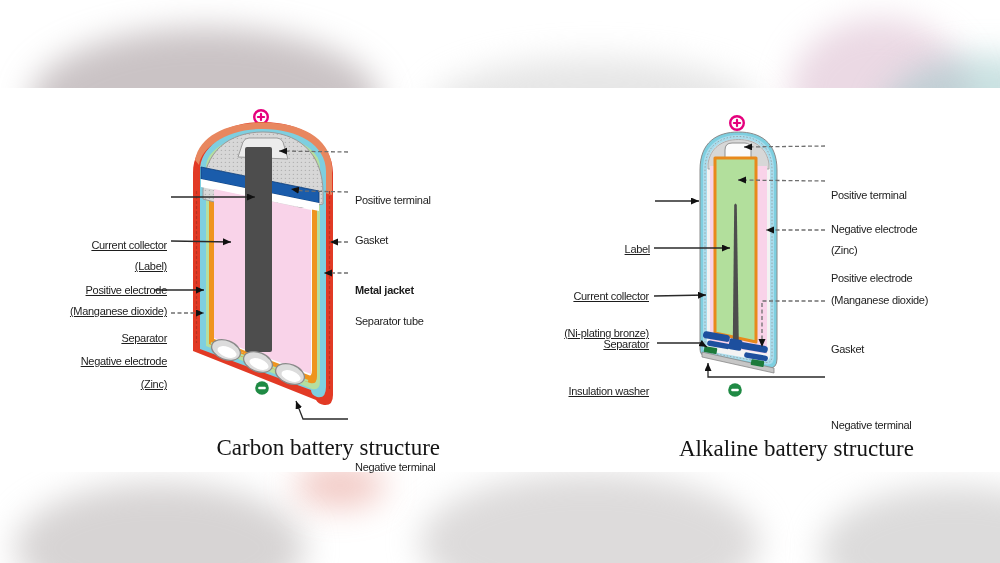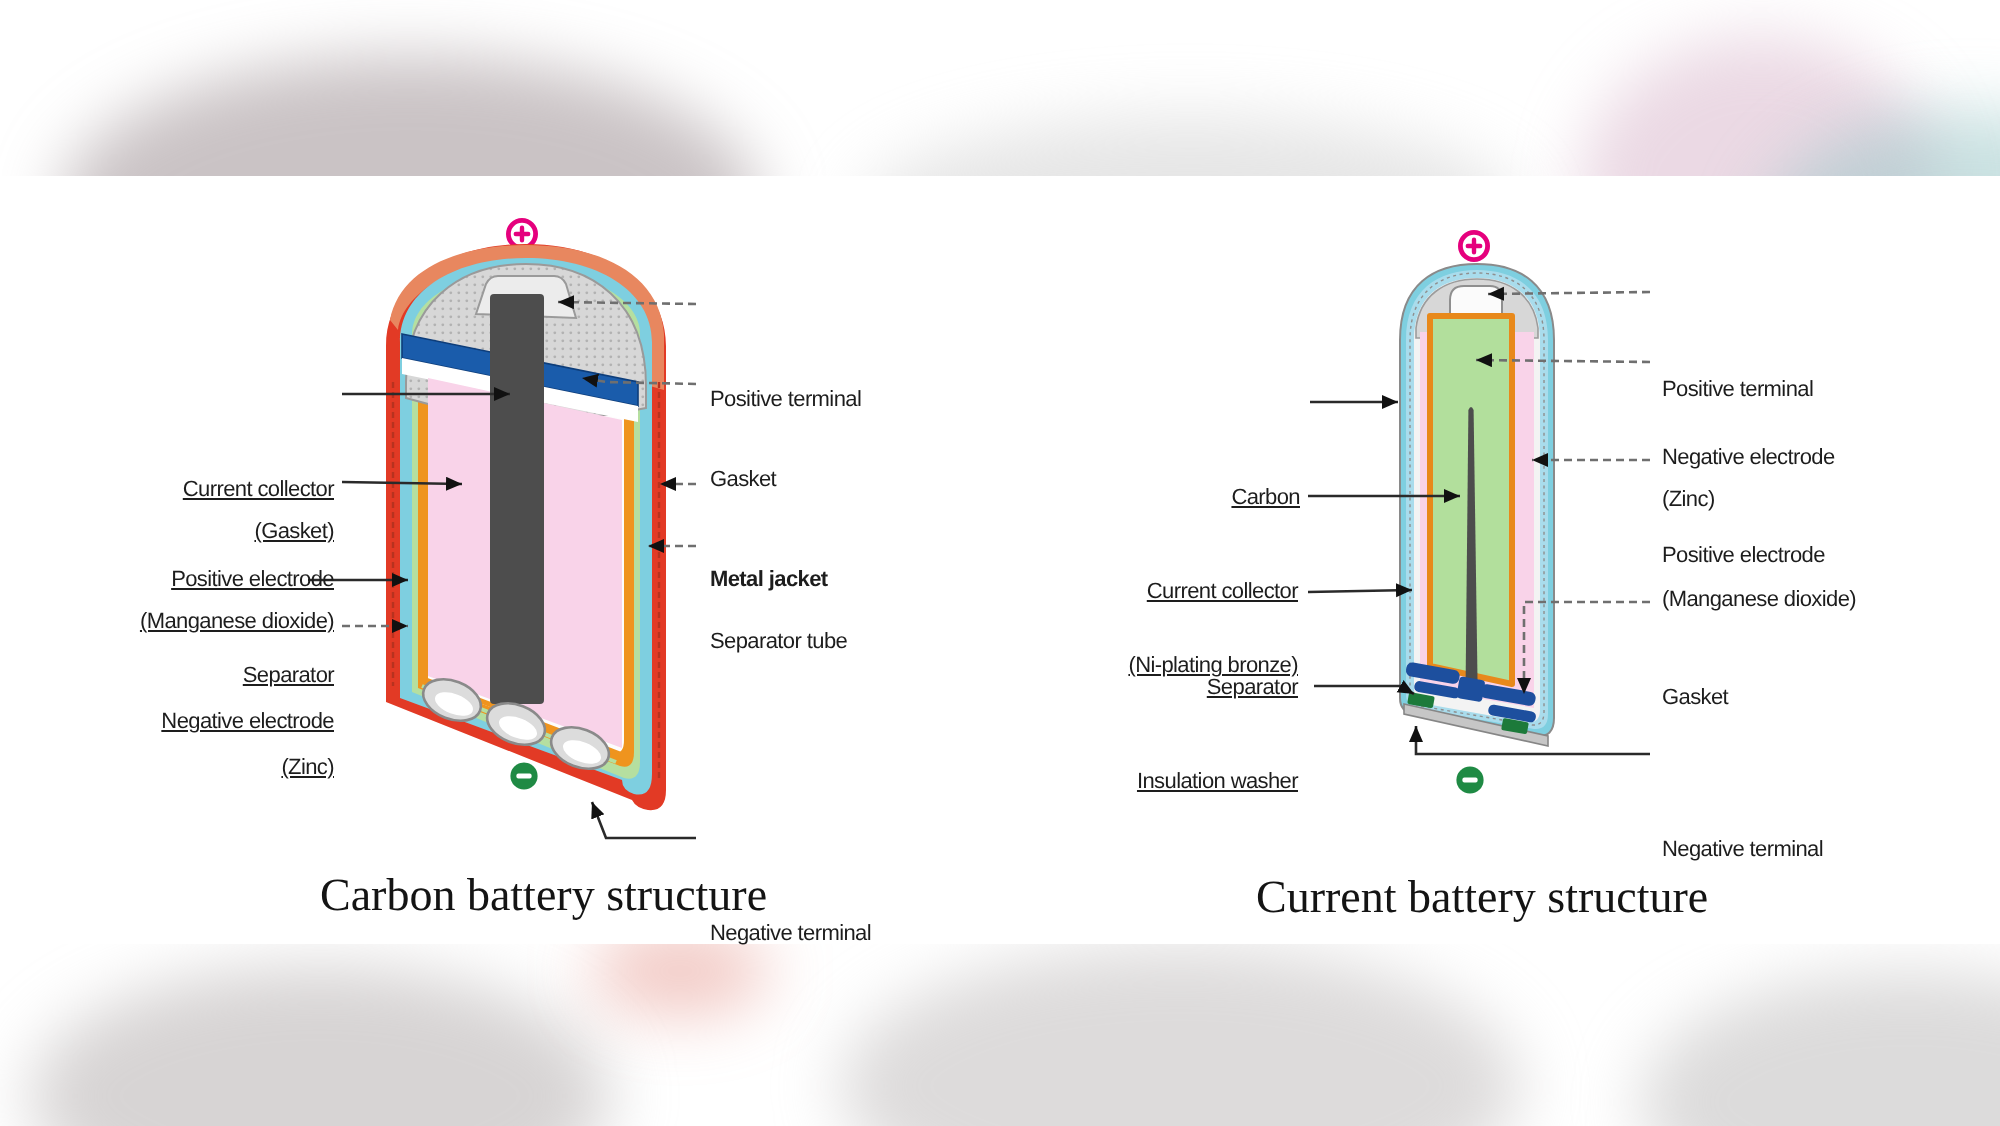--- a/index.html
+++ b/index.html
@@ -6,21 +6,21 @@
   #stage{position:relative;width:1000px;height:563px;overflow:hidden;background:#fff;
          font-family:"Liberation Sans",sans-serif;}
   .blurband{position:absolute;left:0;width:1000px;overflow:hidden;}
   .blob{position:absolute;border-radius:50%;filter:blur(16px);}
   .content{position:absolute;left:0;top:88px;width:1000px;height:384px;background:#fff;}
   .battery-svg{position:absolute;}
   .lbl{position:absolute;font-size:11px;line-height:18px;color:#1d1d1d;
        white-space:nowrap;letter-spacing:-0.3px;margin-top:48px;}
   .lbl.r{transform:translateX(-100%);text-decoration:underline;} 
   .title{position:absolute;font-family:"Liberation Serif",serif;font-size:23px;
-         color:#141414;text-align:left;white-space:nowrap;}
+         color:#141414;text-align:right;white-space:nowrap;}
   #leaders{position:absolute;left:0;top:0;width:1000px;height:563px;pointer-events:none;}
   .ld-solid{stroke:#2a2a2a;stroke-width:1.3;fill:none;}
   .ld-dash{stroke:#6f6f6f;stroke-width:1.3;fill:none;stroke-dasharray:4 2.5;}
 </style>
 </head>
 <body>
 
 <div id="stage">
 
   <div class="blurband" style="top:0;height:102px;">
@@ -160,40 +160,40 @@
     <path class="ld-solid" marker-end="url(#ah)" d="M654,296 L706,295"></path>
     <path class="ld-solid" marker-end="url(#ah)" d="M657,343 L700,343 L707,347"></path>
     <path class="ld-dash" marker-end="url(#ah)" d="M825,146 L744,147"></path>
     <path class="ld-dash" marker-end="url(#ah)" d="M825,181 L738,180"></path>
     <path class="ld-dash" marker-end="url(#ah)" d="M825,230 L766,230"></path>
     <path class="ld-dash" marker-end="url(#ah)" d="M825,301 L762,301 L762,347"></path>
     <path class="ld-solid" marker-end="url(#ah)" d="M825,377 L708,377 L708,363"></path>
   </svg>
 
   <div class="lbl r" style="left:167px;top:188px;">Current collector</div>
-  <div class="lbl r" style="left:167px;top:209px;">(Gasket)</div>
+  <div class="lbl r" style="left:167px;top:209px;">(Label)</div>
   <div class="lbl r" style="left:167px;top:233px;">Positive electrode</div>
   <div class="lbl r" style="left:167px;top:254px;">(Manganese dioxide)</div>
   <div class="lbl r" style="left:167px;top:281px;">Separator</div>
   <div class="lbl r" style="left:167px;top:304px;">Negative electrode</div>
   <div class="lbl r" style="left:167px;top:327px;">(Zinc)</div>
   <div class="lbl" style="left:355px;top:143px;">Positive terminal</div>
   <div class="lbl" style="left:355px;top:183px;">Gasket</div>
   <div class="lbl" style="left:355px;top:233px;font-weight:bold;">Metal jacket</div>
   <div class="lbl" style="left:355px;top:264px;">Separator tube</div>
   <div class="lbl" style="left:355px;top:410px;">Negative terminal</div>
   <div class="title" style="left:160px;top:435px;width:280px;">Carbon battery structure</div>
 
-  <div class="lbl r" style="left:650px;top:192px;">Carbon</div>
+  <div class="lbl r" style="left:650px;top:192px;">Label</div>
   <div class="lbl r" style="left:649px;top:239px;">Current collector</div>
   <div class="lbl r" style="left:649px;top:276px;">(Ni-plating bronze)</div>
   <div class="lbl r" style="left:649px;top:287px;">Separator</div>
   <div class="lbl r" style="left:649px;top:334px;">Insulation washer</div>
   <div class="lbl" style="left:831px;top:138px;">Positive terminal</div>
   <div class="lbl" style="left:831px;top:172px;">Negative electrode</div>
   <div class="lbl" style="left:831px;top:193px;">(Zinc)</div>
   <div class="lbl" style="left:831px;top:221px;">Positive electrode</div>
   <div class="lbl" style="left:831px;top:243px;">(Manganese dioxide)</div>
   <div class="lbl" style="left:831px;top:292px;">Gasket</div>
   <div class="lbl" style="left:831px;top:368px;">Negative terminal</div>
-  <div class="title" style="left:628px;top:436px;width:286px;">Current battery structure</div>
+  <div class="title" style="left:628px;top:436px;width:286px;">Alkaline battery structure</div>
 
 </div>
 
 </body></html>

